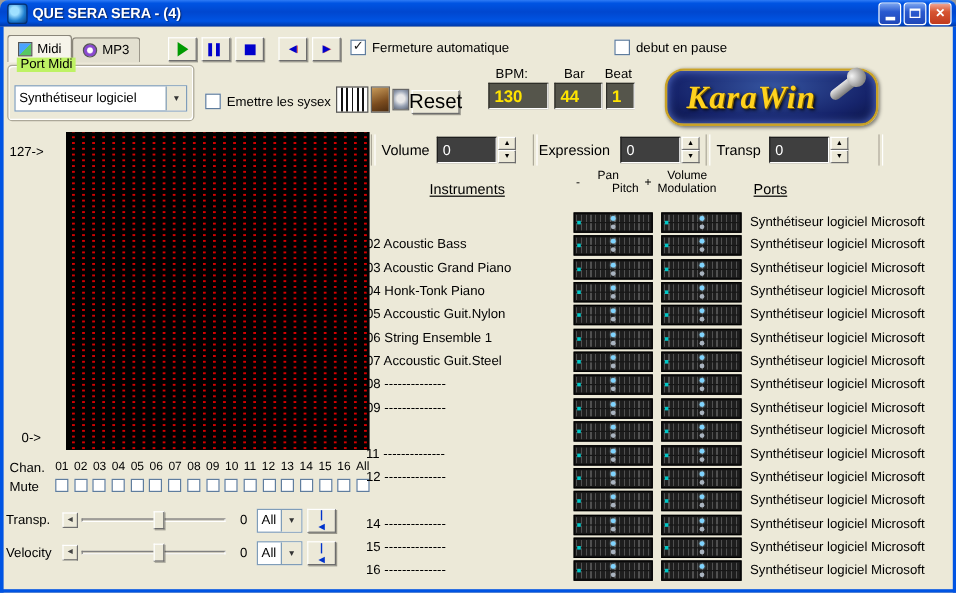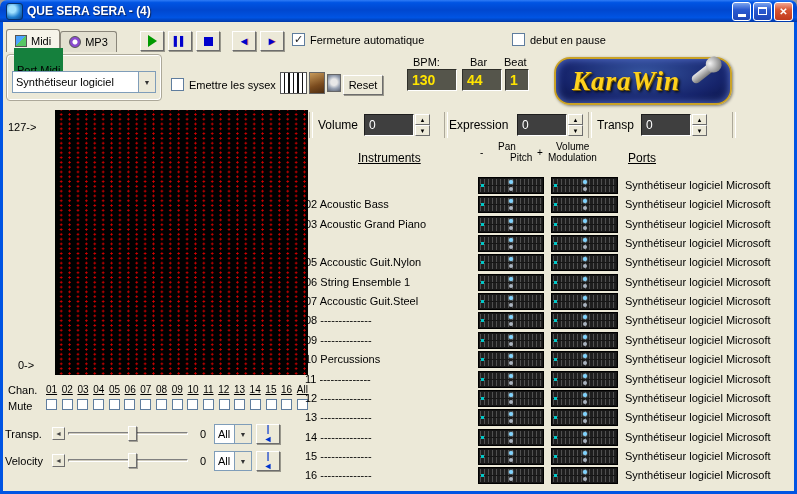--- a/index.html
+++ b/index.html
@@ -37,33 +37,33 @@
   .stop-g{width:9px;height:9px;background:#0000cc;}
   .arrow-g{color:#0000cc;font-size:11px;text-shadow:1px 0 0 rgba(200,0,0,.5);}
   
   .chk{position:absolute;display:flex;align-items:center;gap:5px;cursor:pointer;}
   .chkbox{width:13px;height:13px;background:#fff;border:1px solid #5f7d9e;box-sizing:border-box;
     display:flex;align-items:center;justify-content:center;font-size:11px;font-weight:bold;color:#222;line-height:1;}
   .smallbox{width:11px;height:11px;}
   
   .groupbox{position:absolute;left:6px;top:54px;width:156px;height:47px;border:1px solid #aca899;border-radius:4px;
     box-shadow:inset 1px 1px 0 #fff,inset -1px -1px 0 #fff;box-sizing:border-box;}
-  .gb-legend{position:absolute;left:14px;top:48px;background:#15803d;padding:16px 3px;}
+  .gb-legend{position:absolute;left:14px;top:48px;background:#bef264;padding:0 3px;}
   .combo{position:absolute;display:flex;background:#fff;border:1px solid #7f9db9;box-sizing:border-box;align-items:center;cursor:pointer;}
   .combo .ctext{flex:1;padding:0 3px;white-space:nowrap;overflow:hidden;}
   .combo .cbtn{width:16px;align-self:stretch;background:#ece9d8;border-left:1px solid #7f9db9;
     display:flex;align-items:center;justify-content:center;font-size:7px;color:#333;}
   
   .kbicon{position:absolute;left:280px;top:72px;width:27px;height:22px;border:1px solid #555;background:
     repeating-linear-gradient(90deg,#fff 0 3px,#111 3px 4.5px);box-sizing:border-box;cursor:pointer;}
   .instricon{position:absolute;left:309px;top:72px;width:16px;height:22px;border:1px solid #666;
     background:linear-gradient(160deg,#c79a5a,#7a4b1e 60%,#4c2c10);box-sizing:border-box;cursor:pointer;}
   .audicon{position:absolute;left:327px;top:74px;width:14px;height:18px;border:1px solid #666;
     background:radial-gradient(circle at 50% 45%,#e8e8e8 0 30%,#9aa4b5 60%,#5d6574);box-sizing:border-box;cursor:pointer;}
-  .resetbtn{position:absolute;left:343px;top:75px;width:40px;height:20px;font-size:11px;}
+  .resetbtn{position:absolute;left:343px;top:75px;width:40px;height:20px;font-size:17px;}
   
   .cntlabel{position:absolute;font-size:11px;}
   .darkbox{position:absolute;height:22px;background:#55554b;border:1px solid;border-color:#2e2e28 #fff #fff #2e2e28;
     box-sizing:border-box;color:#ffe400;font-weight:bold;font-size:14px;display:flex;align-items:center;padding:0 4px;
     font-family:"Liberation Sans","DejaVu Sans",sans-serif;}
   
   .logo{position:absolute;left:554px;top:57px;width:178px;height:48px;border-radius:16px;border:2px solid #c9a227;
     background:radial-gradient(ellipse at 50% 30%,#35549f,#16246b 65%,#0a1240);box-sizing:border-box;
     box-shadow:inset 0 0 8px #5d79d8,1px 1px 3px rgba(0,0,0,.45);display:flex;align-items:center;padding-left:16px;}
   .logo-text{font-family:"Liberation Serif","DejaVu Serif",serif;font-style:italic;font-weight:bold;font-size:27px;
@@ -78,21 +78,21 @@
   .mixbox{position:absolute;width:50px;height:22px;background:#3f3f3f;border:1px solid;border-color:#1e1e1e #fff #fff #1e1e1e;
     box-sizing:border-box;color:#fff;font-size:12px;display:flex;align-items:center;padding:0 4px;}
   .spin{position:absolute;width:15px;height:22px;display:flex;flex-direction:column;}
   .spinbtn{flex:1;font-size:6px;line-height:1;box-shadow:none;}
   
   .grid{position:absolute;left:55px;top:110px;width:253px;height:265px;background:#000;
     background-image:radial-gradient(circle,#d40000 0.9px,rgba(0,0,0,0) 1.2px);background-size:8.4px 4.8px;background-position:2px 2px;}
   .gridlabel{position:absolute;font-size:11px;}
   
   .chanrow{position:absolute;left:46px;top:384px;width:262px;display:flex;justify-content:space-between;}
-  .channum{font-size:10px;text-decoration:underline;}
+  .channum{font-size:10px;}
   .muterow{position:absolute;left:46px;top:399px;width:262px;display:flex;justify-content:space-between;}
   
   .hslider{position:absolute;width:138px;height:17px;}
   .hs-left{position:absolute;left:0;top:2px;width:13px;height:13px;font-size:7px;color:#444;box-shadow:none;}
   .hs-groove{position:absolute;left:16px;right:2px;top:7px;height:3px;background:#cfcbbd;
     border:1px solid;border-color:#808080 #fff #fff #808080;box-sizing:border-box;}
   .hs-thumb{position:absolute;left:55%;top:1px;width:9px;height:15px;background:#ece9d8;
     border:1px solid;border-color:#fff #6d6d6d #6d6d6d #fff;box-shadow:1px 1px 0 rgba(0,0,0,.3);box-sizing:border-box;cursor:pointer;}
   .valtext{position:absolute;font-size:11px;}
   .skipbtn{width:24px;height:20px;font-size:9px;font-weight:bold;color:#0033cc;}
@@ -360,20 +360,21 @@
     <div class="sblock vol">
       <div class="strack t"></div>
       <div class="strack b"></div>
       <span class="mark"></span>
       <span class="dot top" style="left: 50%;"></span>
       <span class="dot bottom" style="left: 50%;"></span>
     </div>
     <span class="iport">Synthétiseur logiciel Microsoft</span>
   </div>
       <div class="irow" style="top: 58px;">
+    <span class="iname">04 Honk-Tonk Piano</span>
     <div class="sblock pan">
       <div class="strack t"></div>
       <div class="strack b"></div>
       <span class="mark"></span>
       <span class="dot top" style="left: 50%;"></span>
       <span class="dot bottom" style="left: 50%;"></span>
     </div>
     <div class="sblock vol">
       <div class="strack t"></div>
       <div class="strack b"></div>
@@ -467,21 +468,20 @@
     <div class="sblock vol">
       <div class="strack t"></div>
       <div class="strack b"></div>
       <span class="mark"></span>
       <span class="dot top" style="left: 50%;"></span>
       <span class="dot bottom" style="left: 50%;"></span>
     </div>
     <span class="iport">Synthétiseur logiciel Microsoft</span>
   </div>
       <div class="irow" style="top: 174px;">
-    <span class="iname">10 Percussions</span>
     <div class="sblock pan">
       <div class="strack t"></div>
       <div class="strack b"></div>
       <span class="mark"></span>
       <span class="dot top" style="left: 50%;"></span>
       <span class="dot bottom" style="left: 50%;"></span>
     </div>
     <div class="sblock vol">
       <div class="strack t"></div>
       <div class="strack b"></div>
@@ -521,21 +521,20 @@
     <div class="sblock vol">
       <div class="strack t"></div>
       <div class="strack b"></div>
       <span class="mark"></span>
       <span class="dot top" style="left: 50%;"></span>
       <span class="dot bottom" style="left: 50%;"></span>
     </div>
     <span class="iport">Synthétiseur logiciel Microsoft</span>
   </div>
       <div class="irow" style="top: 232px;">
-    <span class="iname">13 --------------</span>
     <div class="sblock pan">
       <div class="strack t"></div>
       <div class="strack b"></div>
       <span class="mark"></span>
       <span class="dot top" style="left: 50%;"></span>
       <span class="dot bottom" style="left: 50%;"></span>
     </div>
     <div class="sblock vol">
       <div class="strack t"></div>
       <div class="strack b"></div>

